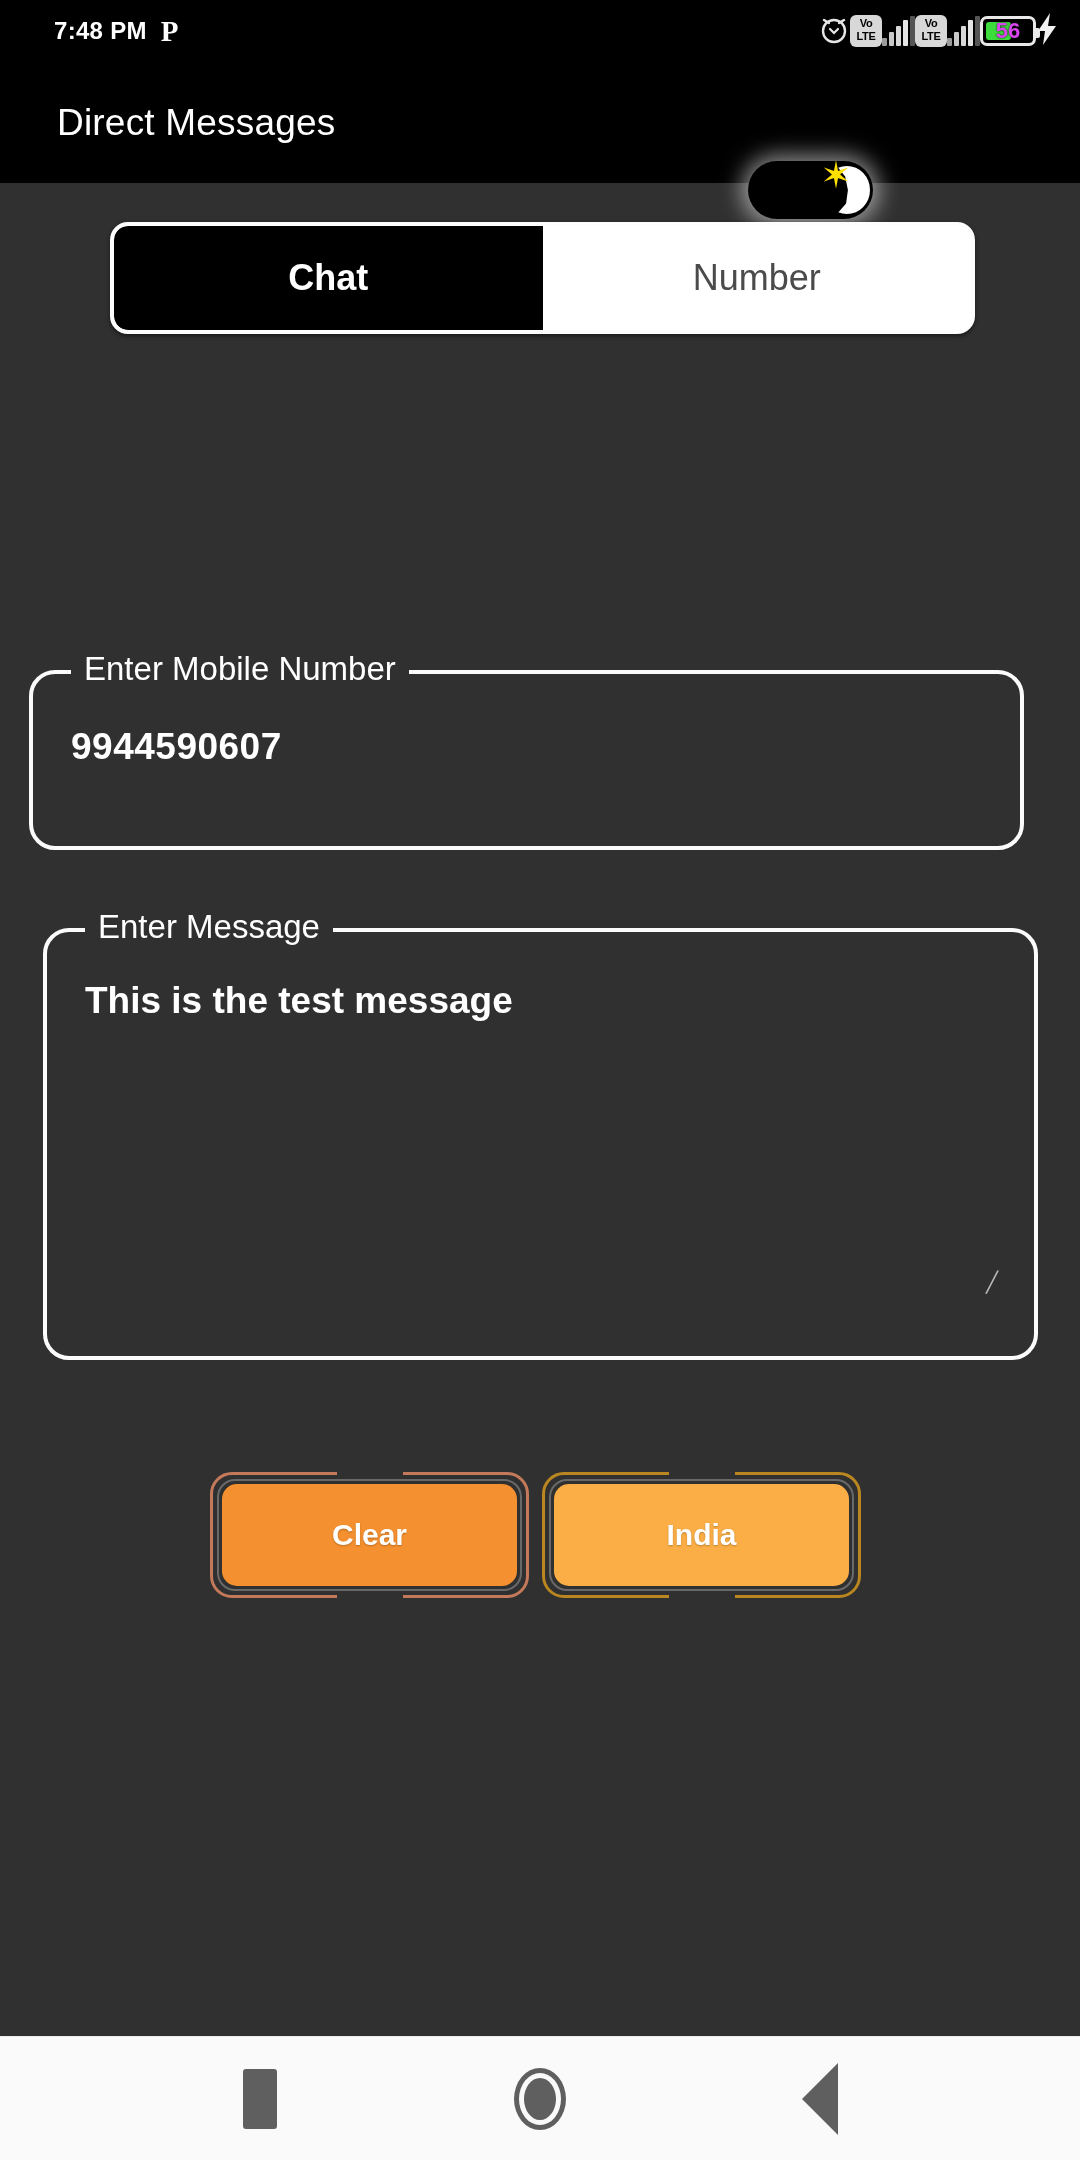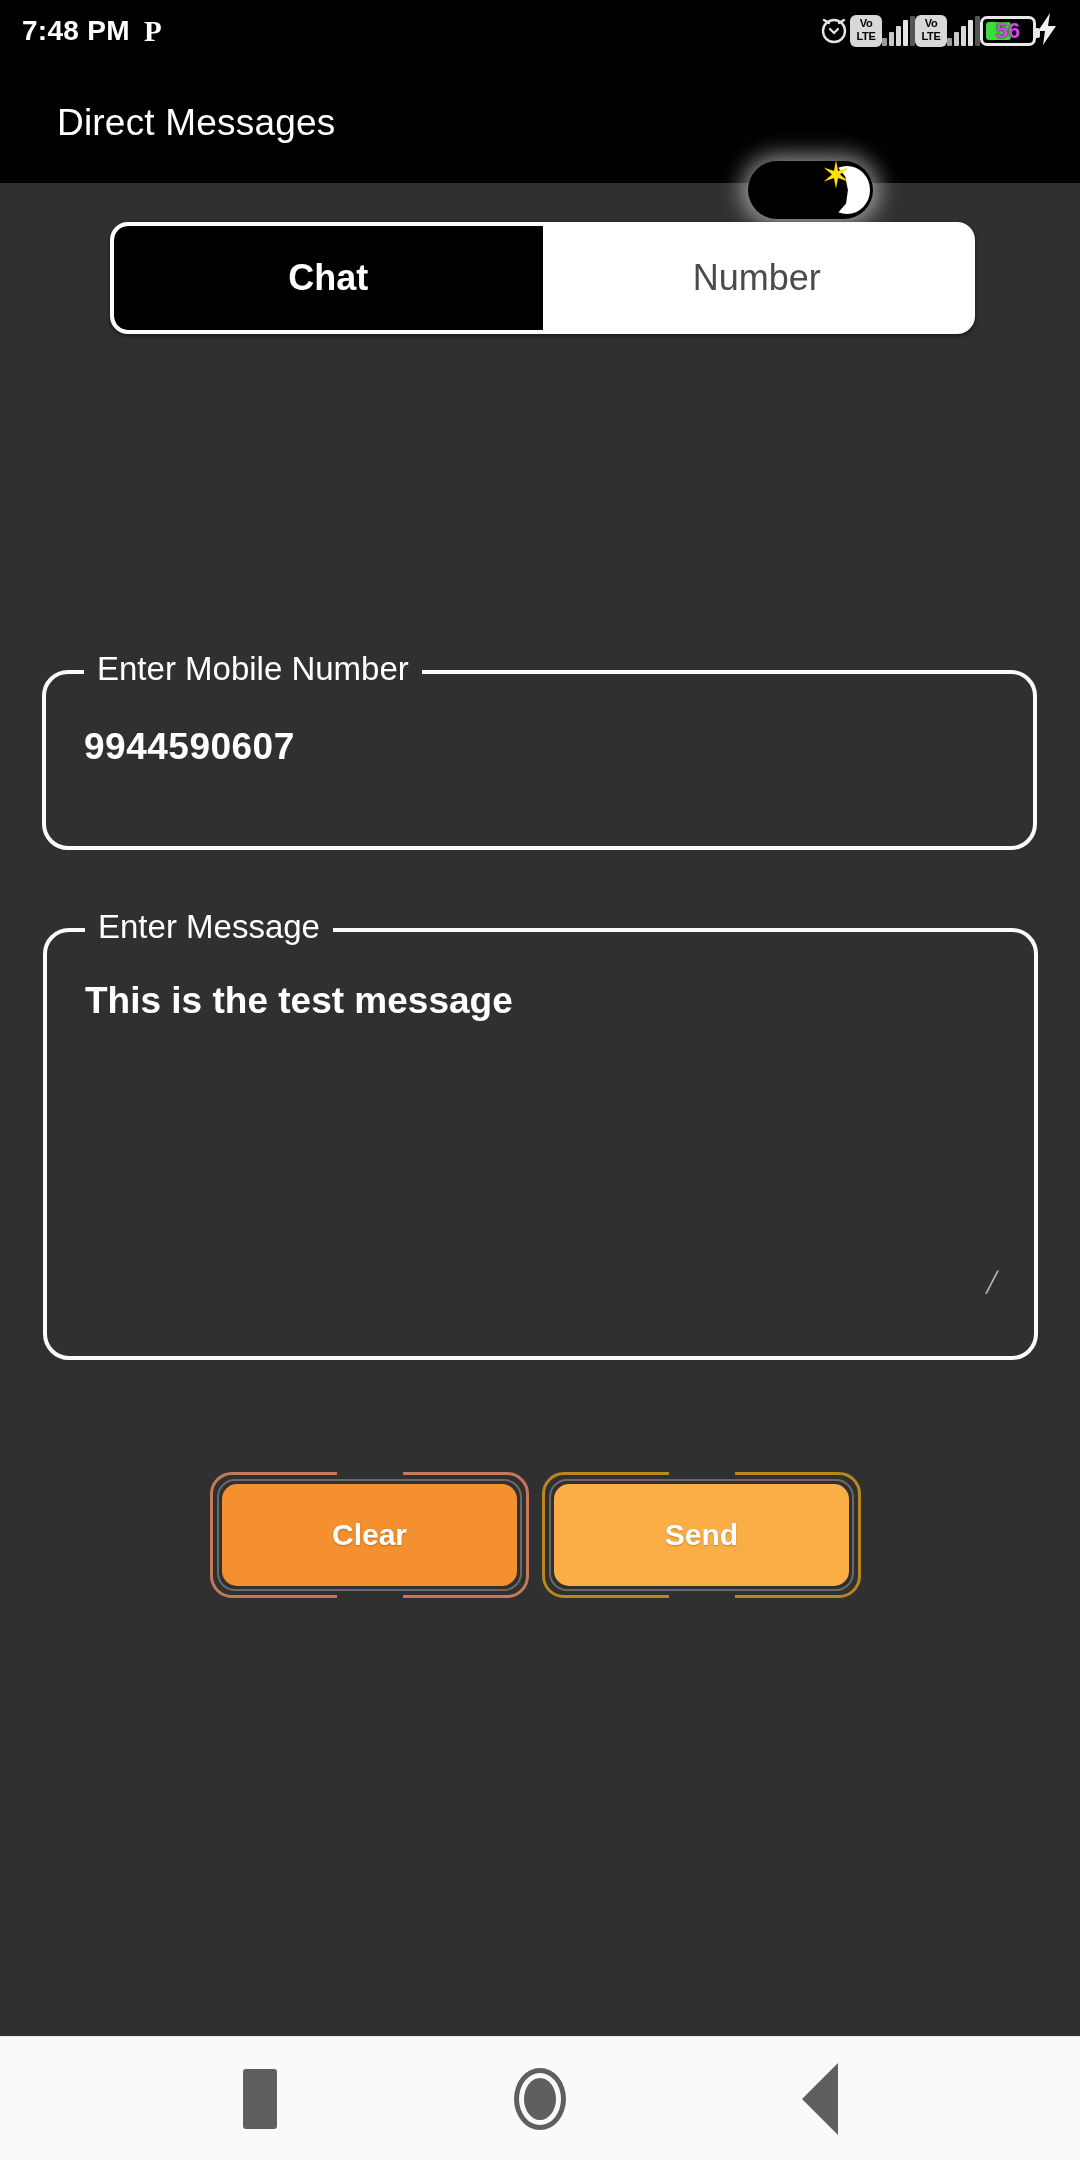--- a/index.html
+++ b/index.html
@@ -18,22 +18,23 @@
   
   #status-bar {
     position: absolute; left: 0; top: 0;
     width: 1080px; height: 62px;
     background: #000;
     display: flex; align-items: center;
     padding: 0 22px;
   }
   #status-left { display: flex; align-items: center; gap: 14px; }
   #clock {
-    color: #fff; font-size: 28px; font-weight: 700;
+    color: #fff; font-size: 24px; font-weight: 700;
     letter-spacing: .3px;
+    margin-left: 32px;
   }
   #p-glyph {
     color: #fff; font-size: 29px; font-weight: 700;
     font-family: "Liberation Serif", serif;
   }
   #status-right {
     margin-left: auto;
     display: flex; align-items: center; 
   }
   .sb-ico { display: block; }
@@ -156,21 +157,21 @@
   }
 
   #field-country { left: 43px; top: 424px; width: 995px; height: 173px; }
   #country-value { top: 48px; font-size: 37px; }
   #country-chevron {
     position: absolute; right: 41px; top: 62px;
     width: 40px; height: 40px;
   }
   #country-chevron svg { display: block; }
 
-  #field-mobile { left: 42px; top: 670px; width: 995px; height: 180px; text-align: center; }
+  #field-mobile { left: 29px; top: 670px; width: 995px; height: 180px; text-align: center; }
   #mobile-value { top: 52px; font-size: 37px; letter-spacing: .5px; }
 
   #field-message { left: 43px; top: 928px; width: 995px; height: 432px; }
   #message-value { top: 48px; font-size: 37px; }
   #resize-handle {
     position: absolute; right: 26px; bottom: 63px;
     width: 22px; height: 22px;
     color: #b9b9b9; font-size: 20px; line-height: 22px;
   }
 
@@ -322,21 +323,21 @@
 
   <div id="button-row">
     <div class="btn-wrap clear-wrap">
       <span class="notch-top"></span>
       <span class="notch-bottom"></span>
       <button class="btn" id="btn-clear">Clear</button>
     </div>
     <div class="btn-wrap send-wrap">
       <span class="notch-top"></span>
       <span class="notch-bottom"></span>
-      <button class="btn" id="btn-send">Send</button>
+      <button class="btn" id="btn-send">India</button>
     </div>
   </div>
 
   <div id="nav-bar">
     <div class="nav-btn">
       <span id="nav-recent"></span>
     </div>
     <div class="nav-btn">
       <span id="nav-home"></span>
     </div>

